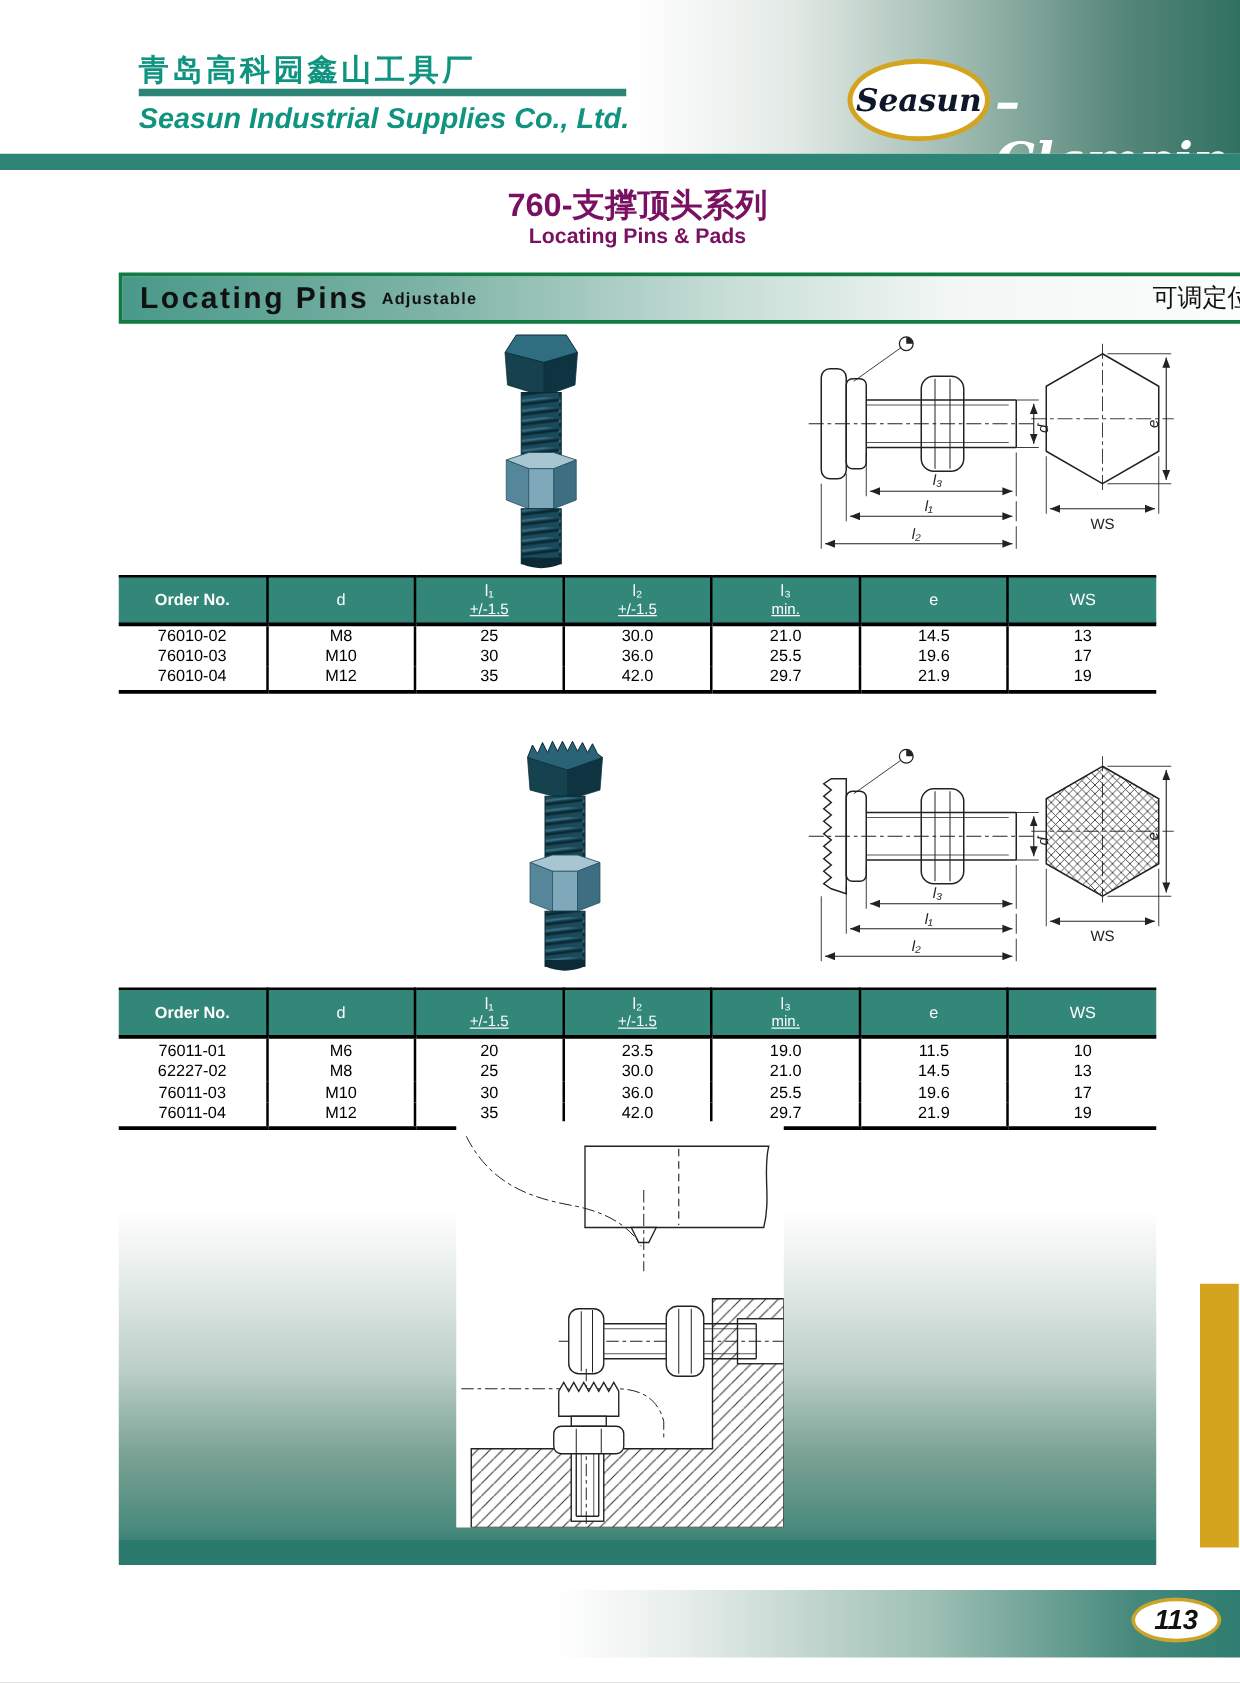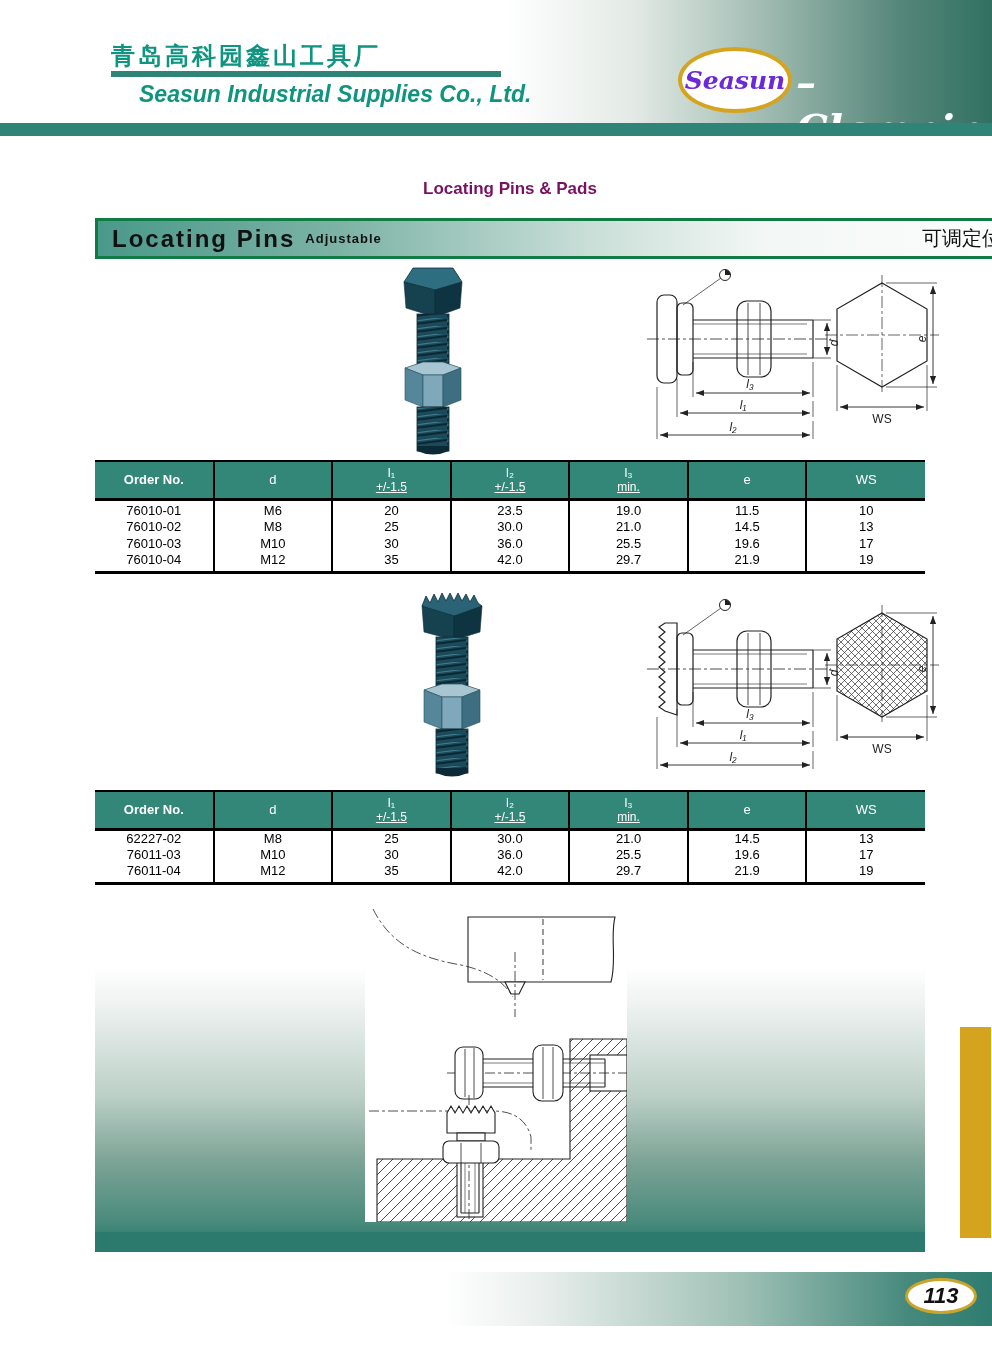--- a/index.html
+++ b/index.html
@@ -10,27 +10,27 @@
   }
   .abs { position:absolute; }
 
   
   #header {
     position:absolute; left:16px; top:0; width:980px; height:123px;
     background:linear-gradient(90deg,#ffffff 0%,#ffffff 50%,#e3eae6 63%,#9db9af 77%,#56877a 90%,#2f7061 100%);
   }
   .company-cn { left:95px; top:40px; font-size:24px; font-weight:bold; color:#0f9480; letter-spacing:3px; }
   .company-underline { left:95px; top:71px; width:390px; height:6px; background:#2f8478; }
-  .company-en { left:95px; top:81px; font-size:23px; font-weight:bold; font-style:italic; color:#0f9480;margin-left:28px; }
+  .company-en { left:95px; top:81px; font-size:23px; font-weight:bold; font-style:italic; color:#0f9480; }
   .logo-ellipse {
     left:662px; top:47px; width:114px; height:66px; background:#fff;
     border:4px solid #d4a41f; border-radius:50%;
     display:flex; align-items:center; justify-content:center;
   }
-  .logo-text { font-family:"DejaVu Serif", serif; font-style:italic; font-weight:bold; font-size:25px; color:#6d28d9;text-align:right; }
+  .logo-text { font-family:"DejaVu Serif", serif; font-style:italic; font-weight:bold; font-size:25px; color:#0f172a;text-align:right; }
   .clamping { left:780px; top:58px; font-family:"DejaVu Serif", serif; font-style:italic; font-weight:bold; font-size:40px; color:#ffffff; }
 
   #top-divider { left:0; top:123px; width:992px; height:13px; background:#2f8478; }
 
   
   .series-cn { left:95px; top:147px; width:830px; text-align:center; font-size:26px; font-weight:bold; color:#7a1061; }
   .series-en { left:95px; top:179px; width:830px; text-align:center; font-size:17px; font-weight:bold; color:#7a1061; }
 
   
   #section-bar {
@@ -98,20 +98,21 @@
     <div class="abs company-cn">青岛高科园鑫山工具厂</div>
     <div class="abs company-underline"></div>
     <div class="abs company-en">Seasun Industrial Supplies Co., Ltd.</div>
     <div class="abs logo-ellipse">
       <span class="logo-text">Seasun</span>
     </div>
     <div class="abs clamping">–Clamping</div>
   </div>
   <div class="abs" id="top-divider"></div>
 
+  <div class="abs series-cn">760-支撑顶头系列</div>
   <div class="abs series-en">Locating Pins &amp; Pads</div>
 
   <div class="abs" id="section-bar">
     <span class="section-title">Locating Pins</span>
     <span class="section-sub">Adjustable</span>
     <span class="section-cn">可调定位支撑头</span>
   </div>
 
   <svg class="abs" id="photo1" width="100" height="196" viewBox="0 0 100 196">
     <defs>
@@ -198,29 +199,20 @@
             <div class="h1">e</div>
             <div class="h2"></div>
           </th>
         <th>
             <div class="h1">WS</div>
             <div class="h2"></div>
           </th>
       </tr>
     </thead>
     <tbody>
-      <tr class="firstrow">
-        <td>76010-01</td>
-          <td>M6</td>
-          <td>20</td>
-          <td>23.5</td>
-          <td>19.0</td>
-          <td>11.5</td>
-          <td>10</td>
-      </tr>
       <tr>
         <td>76010-02</td>
           <td>M8</td>
           <td>25</td>
           <td>30.0</td>
           <td>21.0</td>
           <td>14.5</td>
           <td>13</td>
       </tr>
       <tr>
@@ -332,20 +324,29 @@
             <div class="h1">e</div>
             <div class="h2"></div>
           </th>
         <th>
             <div class="h1">WS</div>
             <div class="h2"></div>
           </th>
       </tr>
     </thead>
     <tbody>
+      <tr class="firstrow">
+        <td>76011-01</td>
+          <td>M6</td>
+          <td>20</td>
+          <td>23.5</td>
+          <td>19.0</td>
+          <td>11.5</td>
+          <td>10</td>
+      </tr>
       <tr>
         <td>62227-02</td>
           <td>M8</td>
           <td>25</td>
           <td>30.0</td>
           <td>21.0</td>
           <td>14.5</td>
           <td>13</td>
       </tr>
       <tr>

